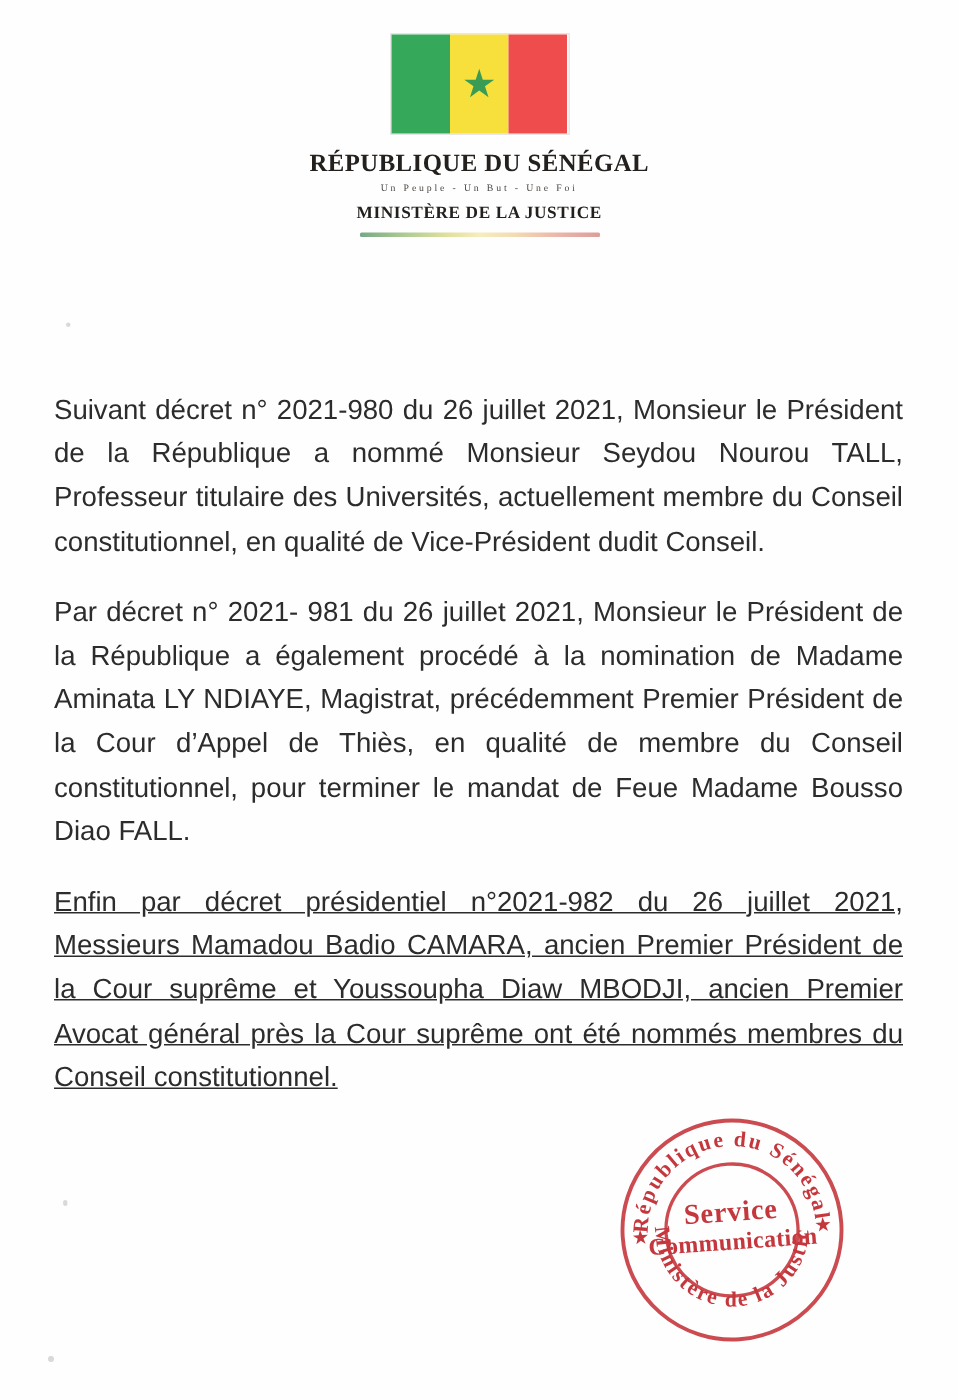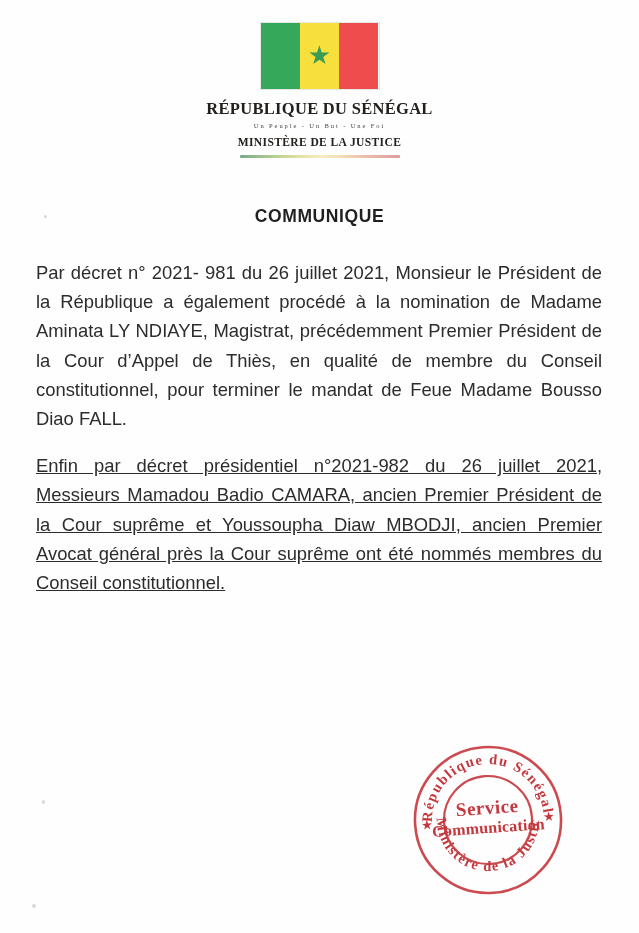--- a/index.html
+++ b/index.html
@@ -156,23 +156,23 @@
 
     <div class="lh-title">RÉPUBLIQUE DU SÉNÉGAL</div>
 
     <div class="lh-motto">Un Peuple - Un But - Une Foi</div>
 
     <div class="lh-ministry">MINISTÈRE DE LA JUSTICE</div>
 
     <div class="lh-rule"></div>
   </div>
 
-  <div class="doc-title">COMMUNIQUE</div>
 
   <div class="body-copy">
+    <p class="para">Suivant décret n° 2021-980 du 26 juillet 2021, Monsieur le Président de la République a nommé Monsieur Seydou Nourou TALL, Professeur titulaire des Universités, actuellement membre du Conseil constitutionnel, en qualité de Vice-Président dudit Conseil.</p>
     <p class="para">Par décret n° 2021- 981 du 26 juillet 2021, Monsieur le Président de la République a également procédé à la nomination de Madame Aminata LY NDIAYE, Magistrat, précédemment Premier Président de la Cour d’Appel de Thiès, en qualité de membre du Conseil constitutionnel, pour terminer le mandat de Feue Madame Bousso Diao FALL.</p>
     <p class="para">Enfin par décret présidentiel n°2021-982 du 26 juillet 2021, Messieurs Mamadou Badio CAMARA, ancien Premier Président de la Cour suprême et Youssoupha Diaw MBODJI, ancien Premier Avocat général près la Cour suprême ont été nommés membres du Conseil constitutionnel.</p>
   </div>
 
   <div class="stamp">
     <svg viewBox="0 0 152 152" xmlns="http://www.w3.org/2000/svg" aria-hidden="true">
       <defs>
         <path id="arcTop" d="M 20,76 A 56,56 0 0 1 132,76" fill="none"></path>
         <path id="arcBottom" d="M 25,76 A 51,51 0 0 0 127,76" fill="none"></path>
       </defs>

